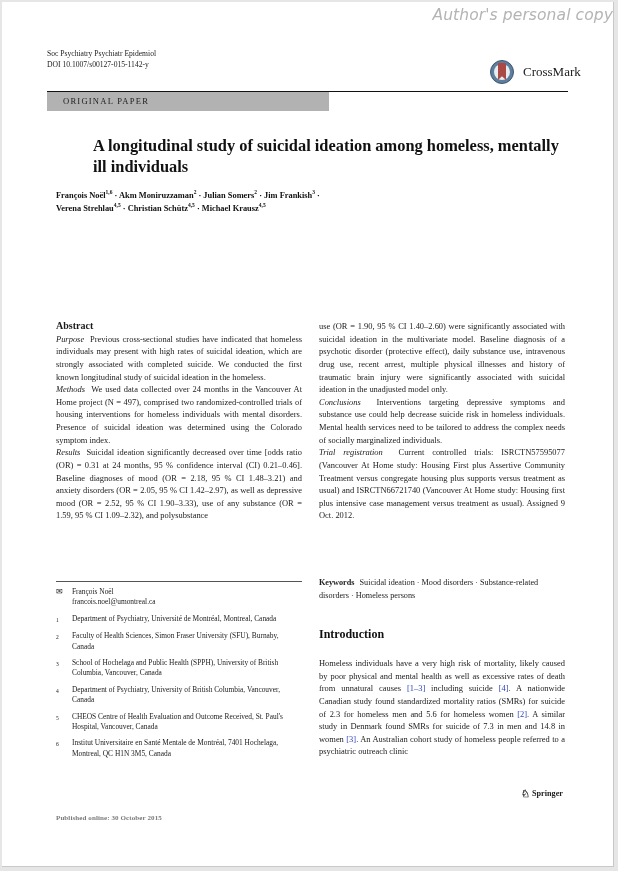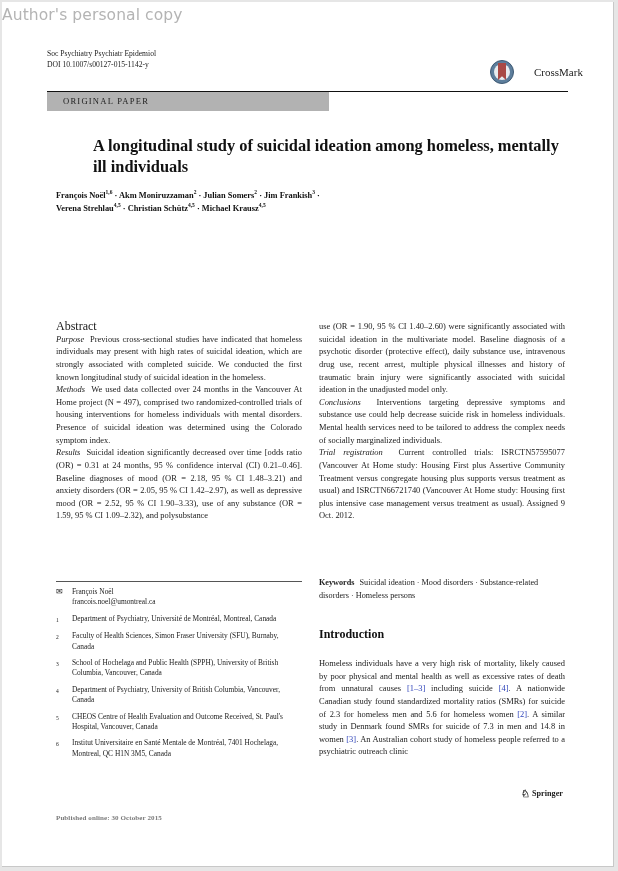--- a/index.html
+++ b/index.html
@@ -6,43 +6,43 @@
     body {
       width: 618px; height: 871px; background: #e6e6e6; position: relative; overflow: hidden;
       font-family: "Liberation Serif", "DejaVu Serif", serif; color: #1a1a1a;
     }
     .page {
       position: absolute; left: 2px; top: 2px; width: 612px; height: 865px;
       background: #ffffff; border-right: 1px solid #c8c8c8; border-bottom: 1px solid #c8c8c8;
       box-sizing: border-box;
     }
     .watermark {
-      position: absolute; left: 0; right: 0; top: 4px; text-align: left;
-      font-family: "DejaVu Sans", "Liberation Sans", sans-serif; 
+      position: absolute; left: 0; right: 0; top: 4px; text-align: right;
+      font-family: "DejaVu Sans", "Liberation Sans", sans-serif; font-style: italic;
       font-size: 15.5px; color: #b4b4b4; letter-spacing: 0.1px;
     }
     .journal {
       position: absolute; left: 45px; top: 47px; font-size: 7.6px; line-height: 10.5px; color: #222;
     }
     .crossmark {
       position: absolute; left: 488px; top: 58px; display: flex; align-items: center;
     }
     .crossmark .cm-circle {
       width: 22px; height: 22px; border-radius: 50%; background: #5d7e9c; position: relative;
       border: 1px solid #3e5a74;
     }
     .crossmark .cm-circle::before {
       content: ""; position: absolute; left: 3px; top: 3px; width: 16px; height: 16px; border-radius: 50%;
       background: #e8ecef;
     }
     .crossmark .cm-ribbon {
       position: absolute; left: 7px; top: 2px; width: 8px; height: 17px; background: #a94a46;
       clip-path: polygon(0 0, 100% 0, 100% 100%, 50% 78%, 0 100%);
     }
-    .crossmark .cm-label { font-size: 11px; margin-left: 20px; color: #222; }
+    .crossmark .cm-label { font-size: 13px; margin-left: 9px; color: #222; }
     .rule {
       position: absolute; left: 45px; top: 89px; width: 521px; height: 1px; background: #111;
     }
     .orig-paper {
       position: absolute; left: 45px; top: 90px; width: 282px; height: 19px; background: #b2b2b2;
       font-size: 8.6px; letter-spacing: 1.2px; line-height: 19px; padding-left: 16px; box-sizing: border-box; color: #222;
     }
     .title {
       position: absolute; left: 54px; top: 133px; width: 470px; font-weight: bold; font-size: 16.4px; line-height: 21px; color: #111; margin-left: 37px;
     }
@@ -52,21 +52,21 @@
     .authors sup { font-size: 5.5px; vertical-align: 4px; line-height: 0; }
     .received {
       position: absolute; left: 54px; top: 279px; font-size: 7.4px; line-height: 10.5px; color: #222;
     }
     .col {
       position: absolute; font-size: 8.45px; line-height: 12.62px; text-align: justify; color: #1a1a1a;
     }
     .col-left { left: 54px; top: 318px; width: 246px; }
     .col-right { left: 317px; top: 318px; width: 246px; }
     .col p { margin: 0; }
-    .abs-head { font-weight: normal; font-size: 12px; margin-bottom: 0; }
+    .abs-head { font-weight: bold; font-size: 10px; margin-bottom: 0; }
     .sec-label { font-style: italic; }
     .sec-label::after { content: "\00a0\00a0"; }
     .footnote-rule {
       position: absolute; left: 54px; top: 579px; width: 246px; height: 1px; background: #555;
     }
     .contacts {
       position: absolute; left: 54px; top: 585px; width: 246px; font-size: 7.4px; line-height: 10.4px; color: #222;
     }
     .contacts .row { display: flex; margin-bottom: 6px; }
     .contacts .mark { width: 16px; flex: none; font-size: 5.5px; padding-top: 1px; }

